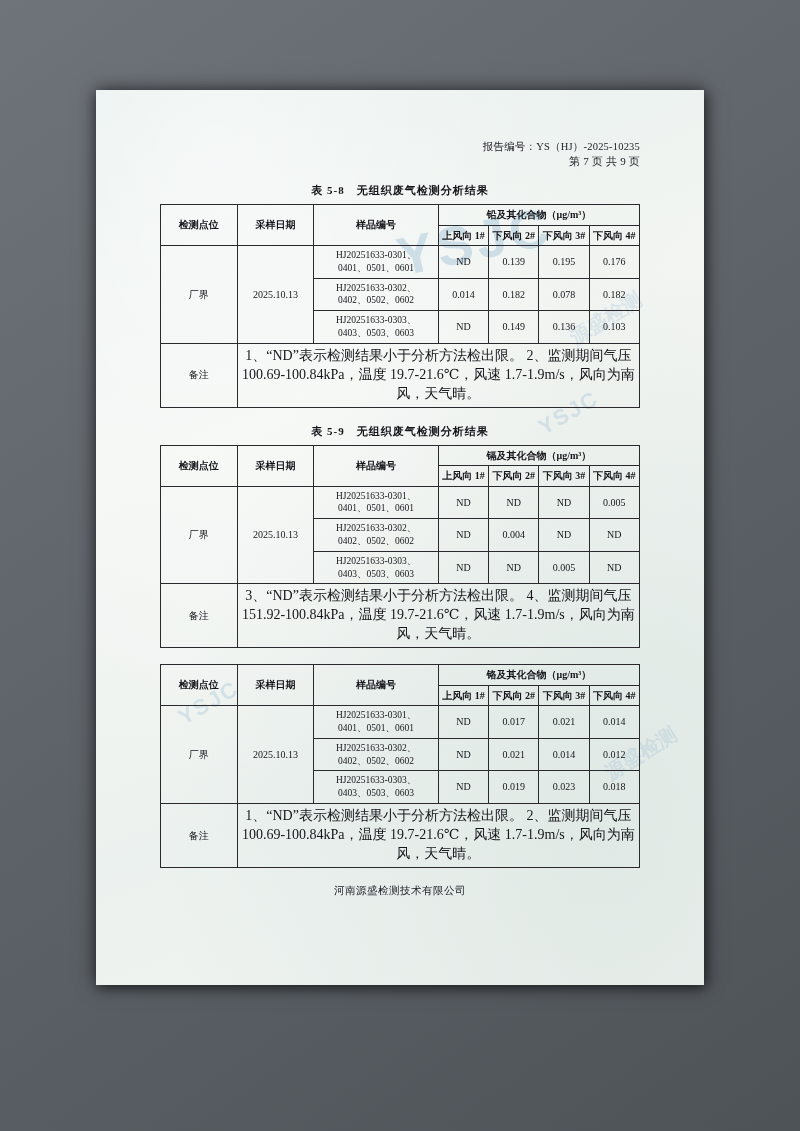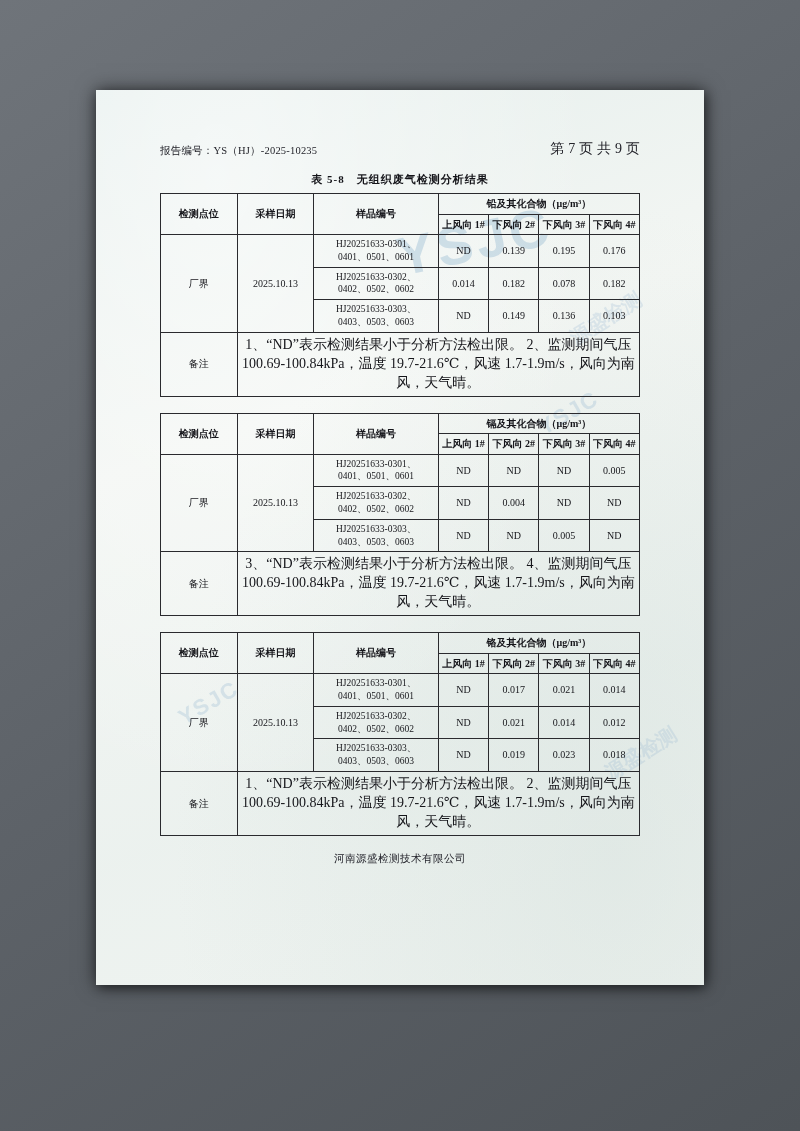--- a/index.html
+++ b/index.html
@@ -55,22 +55,23 @@
 
   
   .doc-header {
     display: flex;
     justify-content: space-between;
     align-items: flex-end;
     font-size: 10.5px;
     letter-spacing: 0.2px;
     margin-bottom: 14px;
     color: #23232a;
-  }
-  .doc-header .rightno { font-size: 14px; }
+    flex-direction: column;
+  }
+  .doc-header .rightno { font-size: 11px; }
 
   .table-title {
     text-align: center;
     font-size: 11px;
     font-weight: bold;
     margin: 0 0 6px 0;
     letter-spacing: 1px;
     color: #141419;
   }
   .table-title .no { margin-right: 12px; }
@@ -224,20 +225,23 @@
         <tr>
           <td class="remark-label">备注</td>
           <td colspan="6" class="remark-body">1、“ND”表示检测结果小于分析方法检出限。
 2、监测期间气压 100.69-100.84kPa，温度 19.7-21.6℃，风速 1.7-1.9m/s，风向为南风，天气晴。</td>
         </tr>
       </tbody>
         </table>
     </div>
 
     <div class="block">
+      <div class="table-title">
+        <span class="no">表 5-9</span><span>无组织废气检测分析结果</span>
+      </div>
       <table class="rt">
         <colgroup>
           <col class="col-point">
             <col class="col-date">
             <col class="col-sample">
           <col class="col-val">
             <col class="col-val">
             <col class="col-val">
             <col class="col-val">
         </colgroup>
@@ -276,21 +280,21 @@
           <td class="sample">HJ20251633-0303、
 0403、0503、0603</td>
           <td>ND</td>
           <td>ND</td>
           <td>0.005</td>
           <td>ND</td>
         </tr>
         <tr>
           <td class="remark-label">备注</td>
           <td colspan="6" class="remark-body">3、“ND”表示检测结果小于分析方法检出限。
-4、监测期间气压 100.69-100.84kPa，温度 19.7-21.6℃，风速 1.7-1.9m/s，风向为南风，天气晴。</td>
+4、监测期间气压 151.92-100.84kPa，温度 19.7-21.6℃，风速 1.7-1.9m/s，风向为南风，天气晴。</td>
         </tr>
       </tbody>
         </table>
     </div>
 
     <div class="block">
       <table class="rt">
         <colgroup>
           <col class="col-point">
             <col class="col-date">

